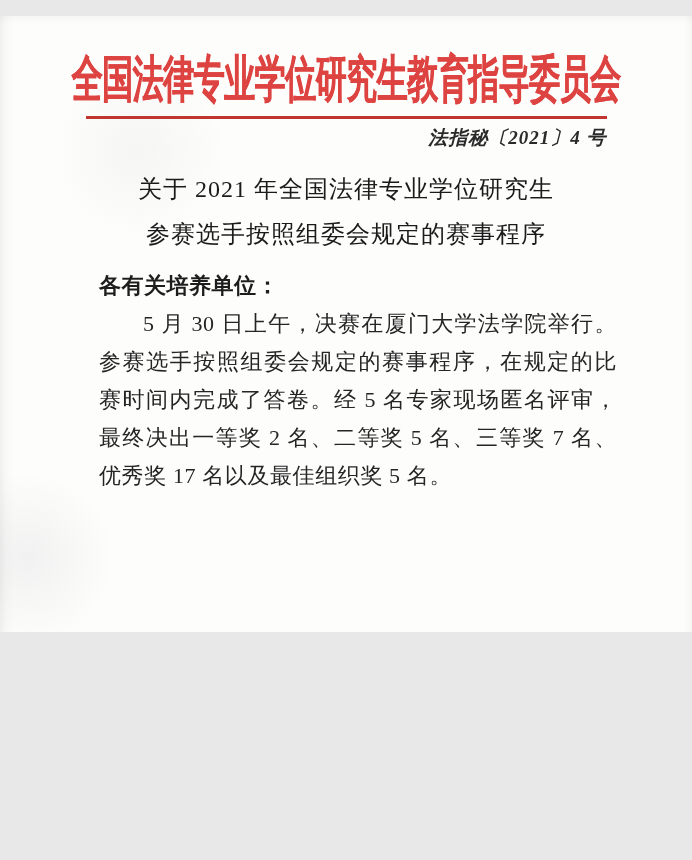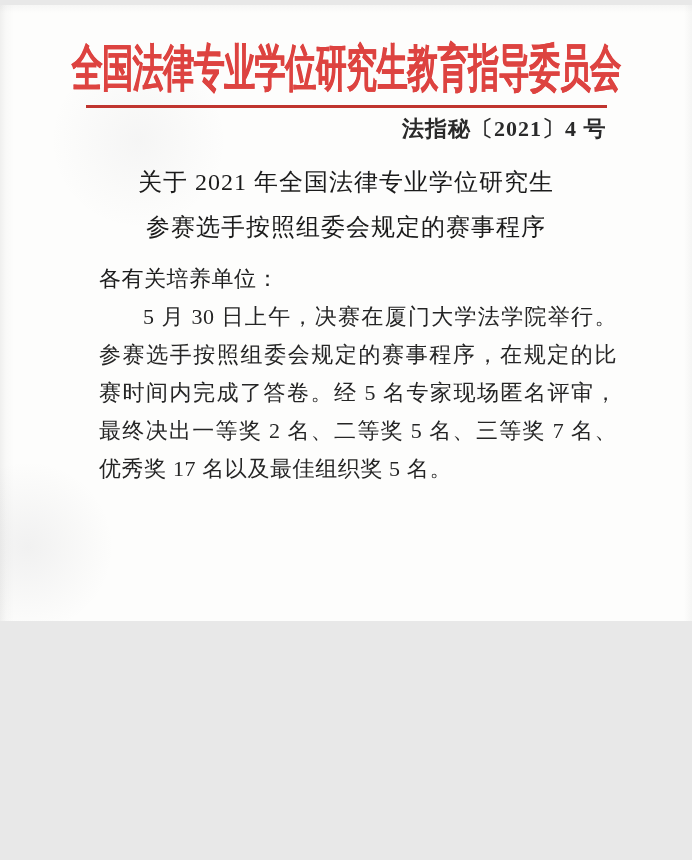--- a/index.html
+++ b/index.html
@@ -5,21 +5,21 @@
   html, body {
     margin: 0;
     padding: 0;
     background: #e8e8e8;
     font-family: "Liberation Serif", "DejaVu Serif", serif;
   }
   .page {
     position: relative;
     width: 692px;
     height: 616px;
-    margin: 5px auto;
+    margin: 16px auto;
     background:
       linear-gradient(to right, rgba(120,120,120,0.10) 0px, rgba(120,120,120,0.03) 6px, rgba(0,0,0,0) 14px),
       linear-gradient(to left, rgba(120,120,120,0.06) 0px, rgba(0,0,0,0) 8px),
       linear-gradient(to bottom, rgba(120,120,120,0.05) 0px, rgba(0,0,0,0) 8px),
       radial-gradient(circle at 20% 22%, rgba(100,100,110,0.05), rgba(0,0,0,0) 12%),
       radial-gradient(circle at 4% 88%, rgba(100,100,110,0.08), rgba(0,0,0,0) 10%),
       #fdfdfc;
     overflow: hidden;
     color: #222;
   }
@@ -43,22 +43,23 @@
     height: 3px;
     margin: 28px auto 0 auto;
     background: #c0352f;
   }
   .doc-number-row {
     width: 521px;
     margin: 6px auto 0 auto;
     text-align: right;
   }
   .doc-number {
-    font-size: 22px;
+    font-size: 19px;
     font-weight: bold;
+    font-style: italic;
     color: #2a2a2a;
     letter-spacing: 1px;
   }
   .doc-title {
     margin-top: 16px;
     text-align: center;
     font-weight: normal;
     color: #1b1b1b;
   }
   .doc-title .t-line {
@@ -68,21 +69,21 @@
   }
   .content {
     margin: 10px auto 0 auto;
     width: 518px;
     
     position: relative;
     left: 12px;
   }
   .salutation {
     font-size: 22px;
-    font-weight: normal;
+    font-weight: bold;
     line-height: 38px;
     color: #1d1d1d;
     letter-spacing: 0.5px;
   }
   .body-text p {
     margin: 0;
     font-size: 22px;
     line-height: 38px;
     color: #252525;
     text-align: justify;

